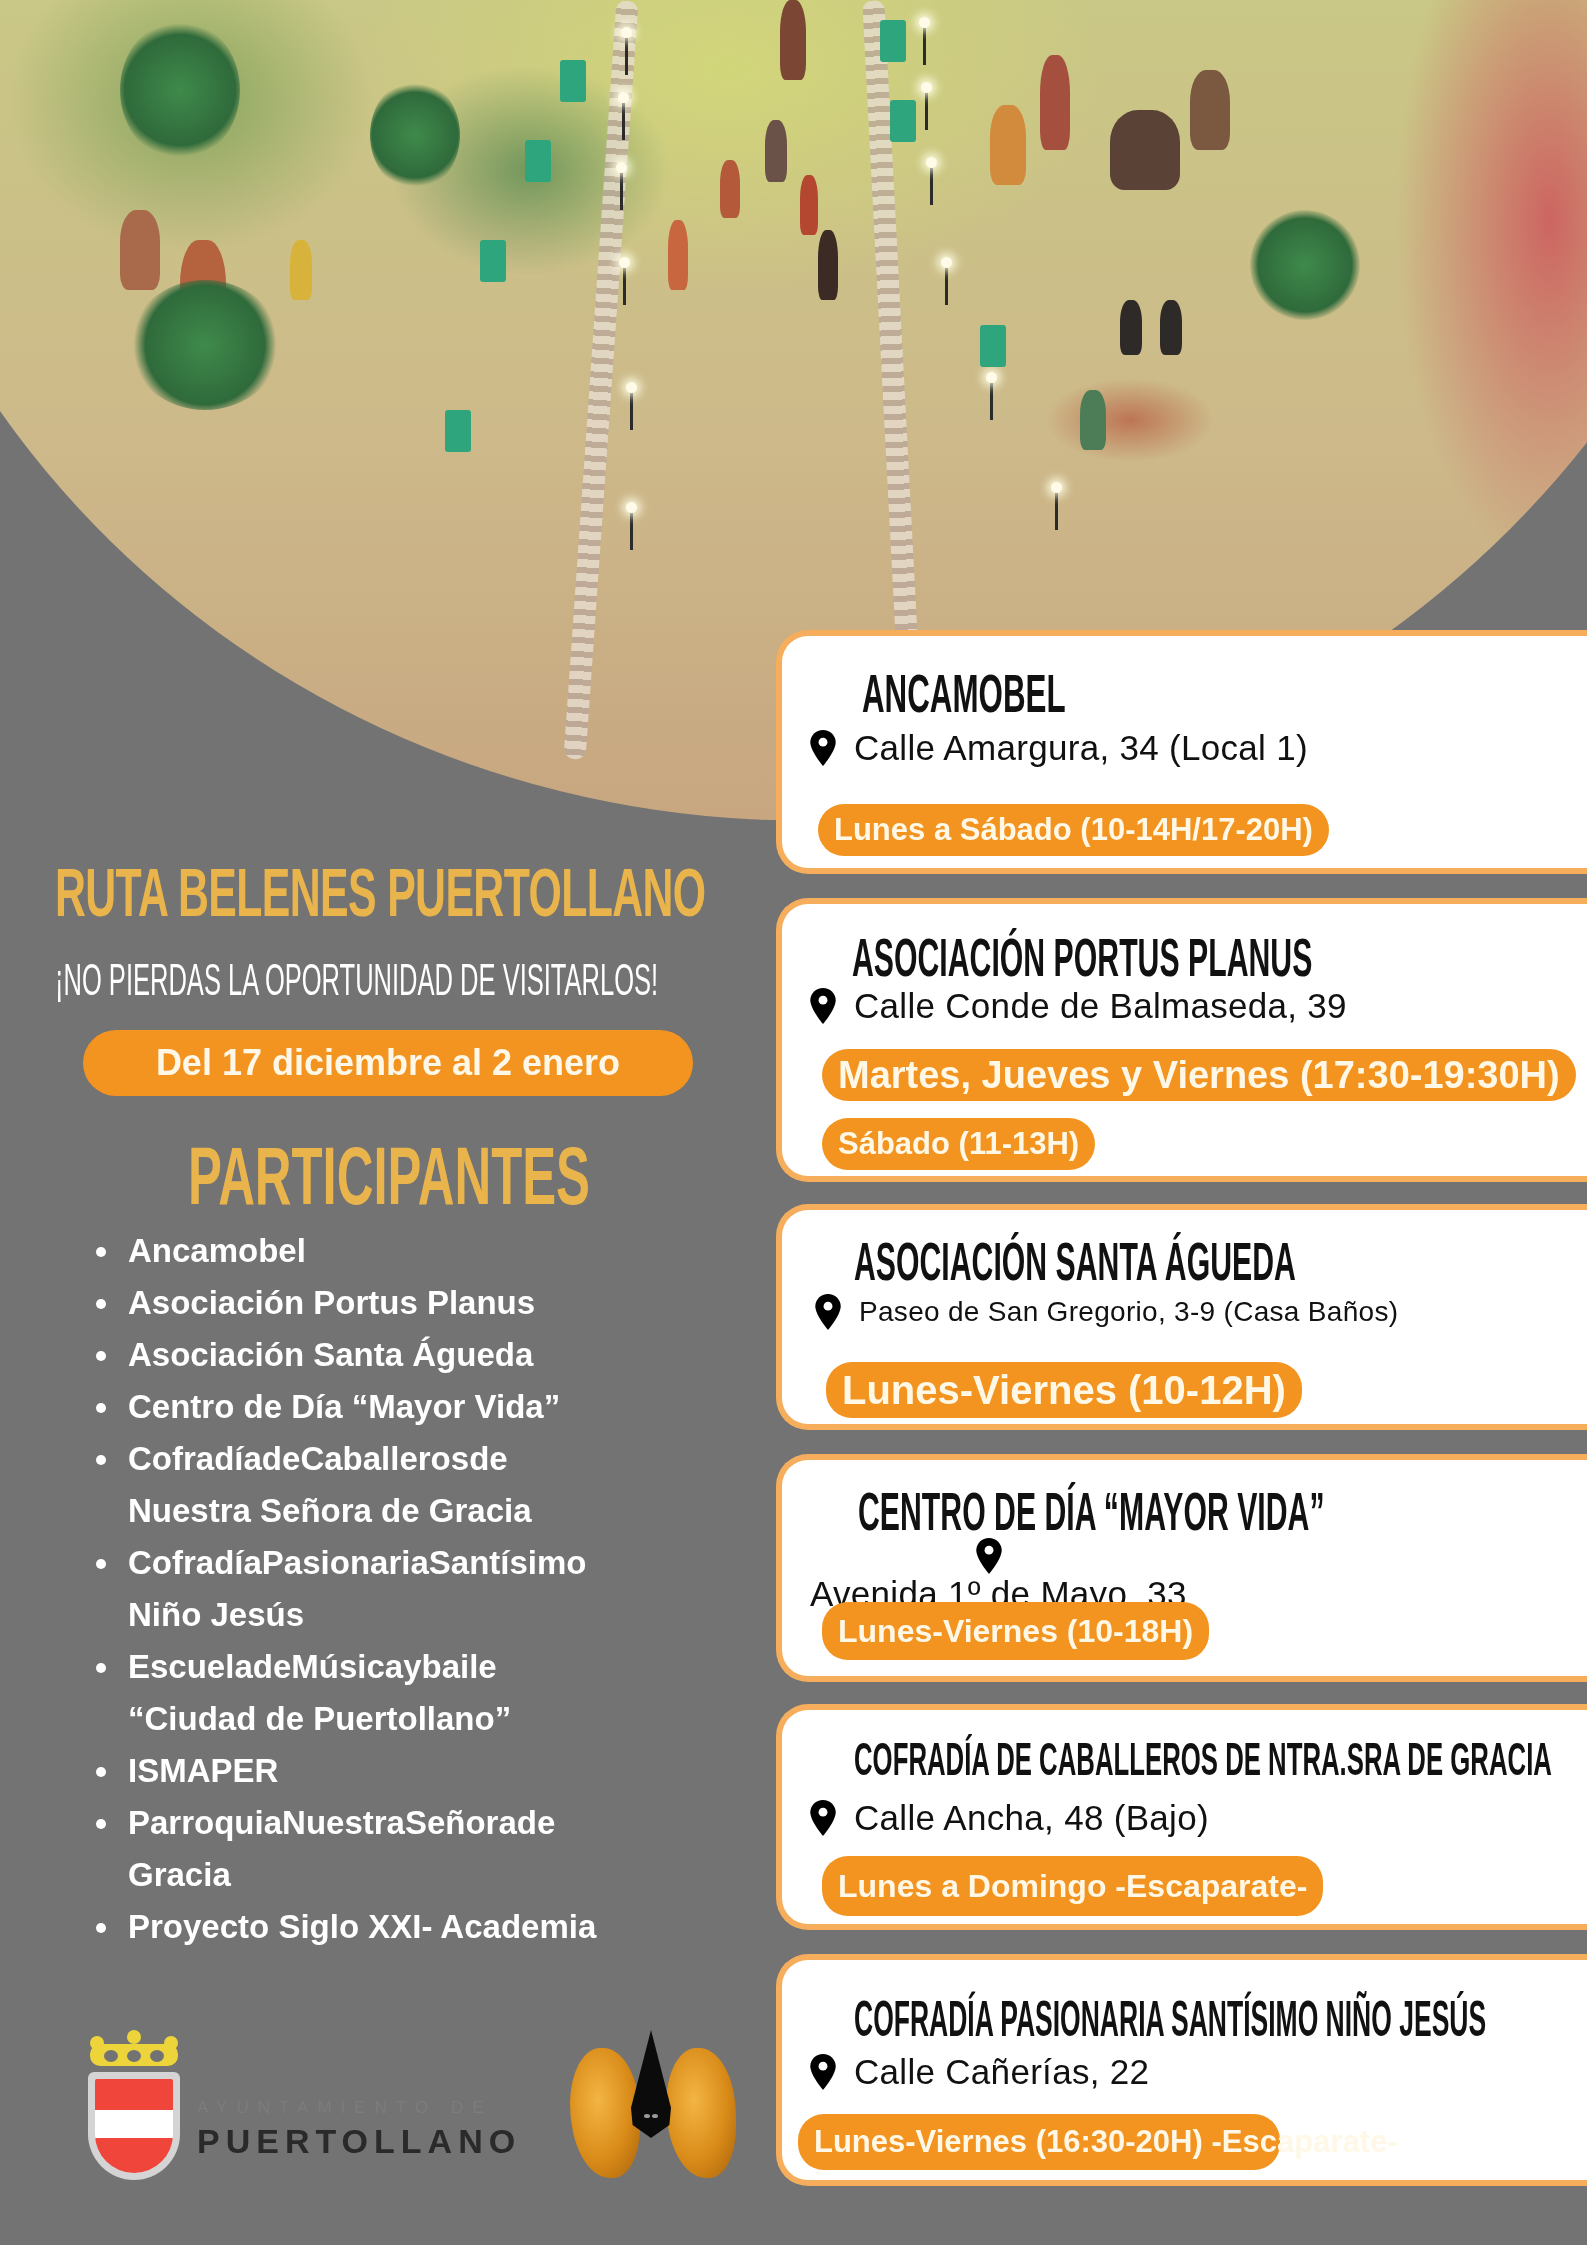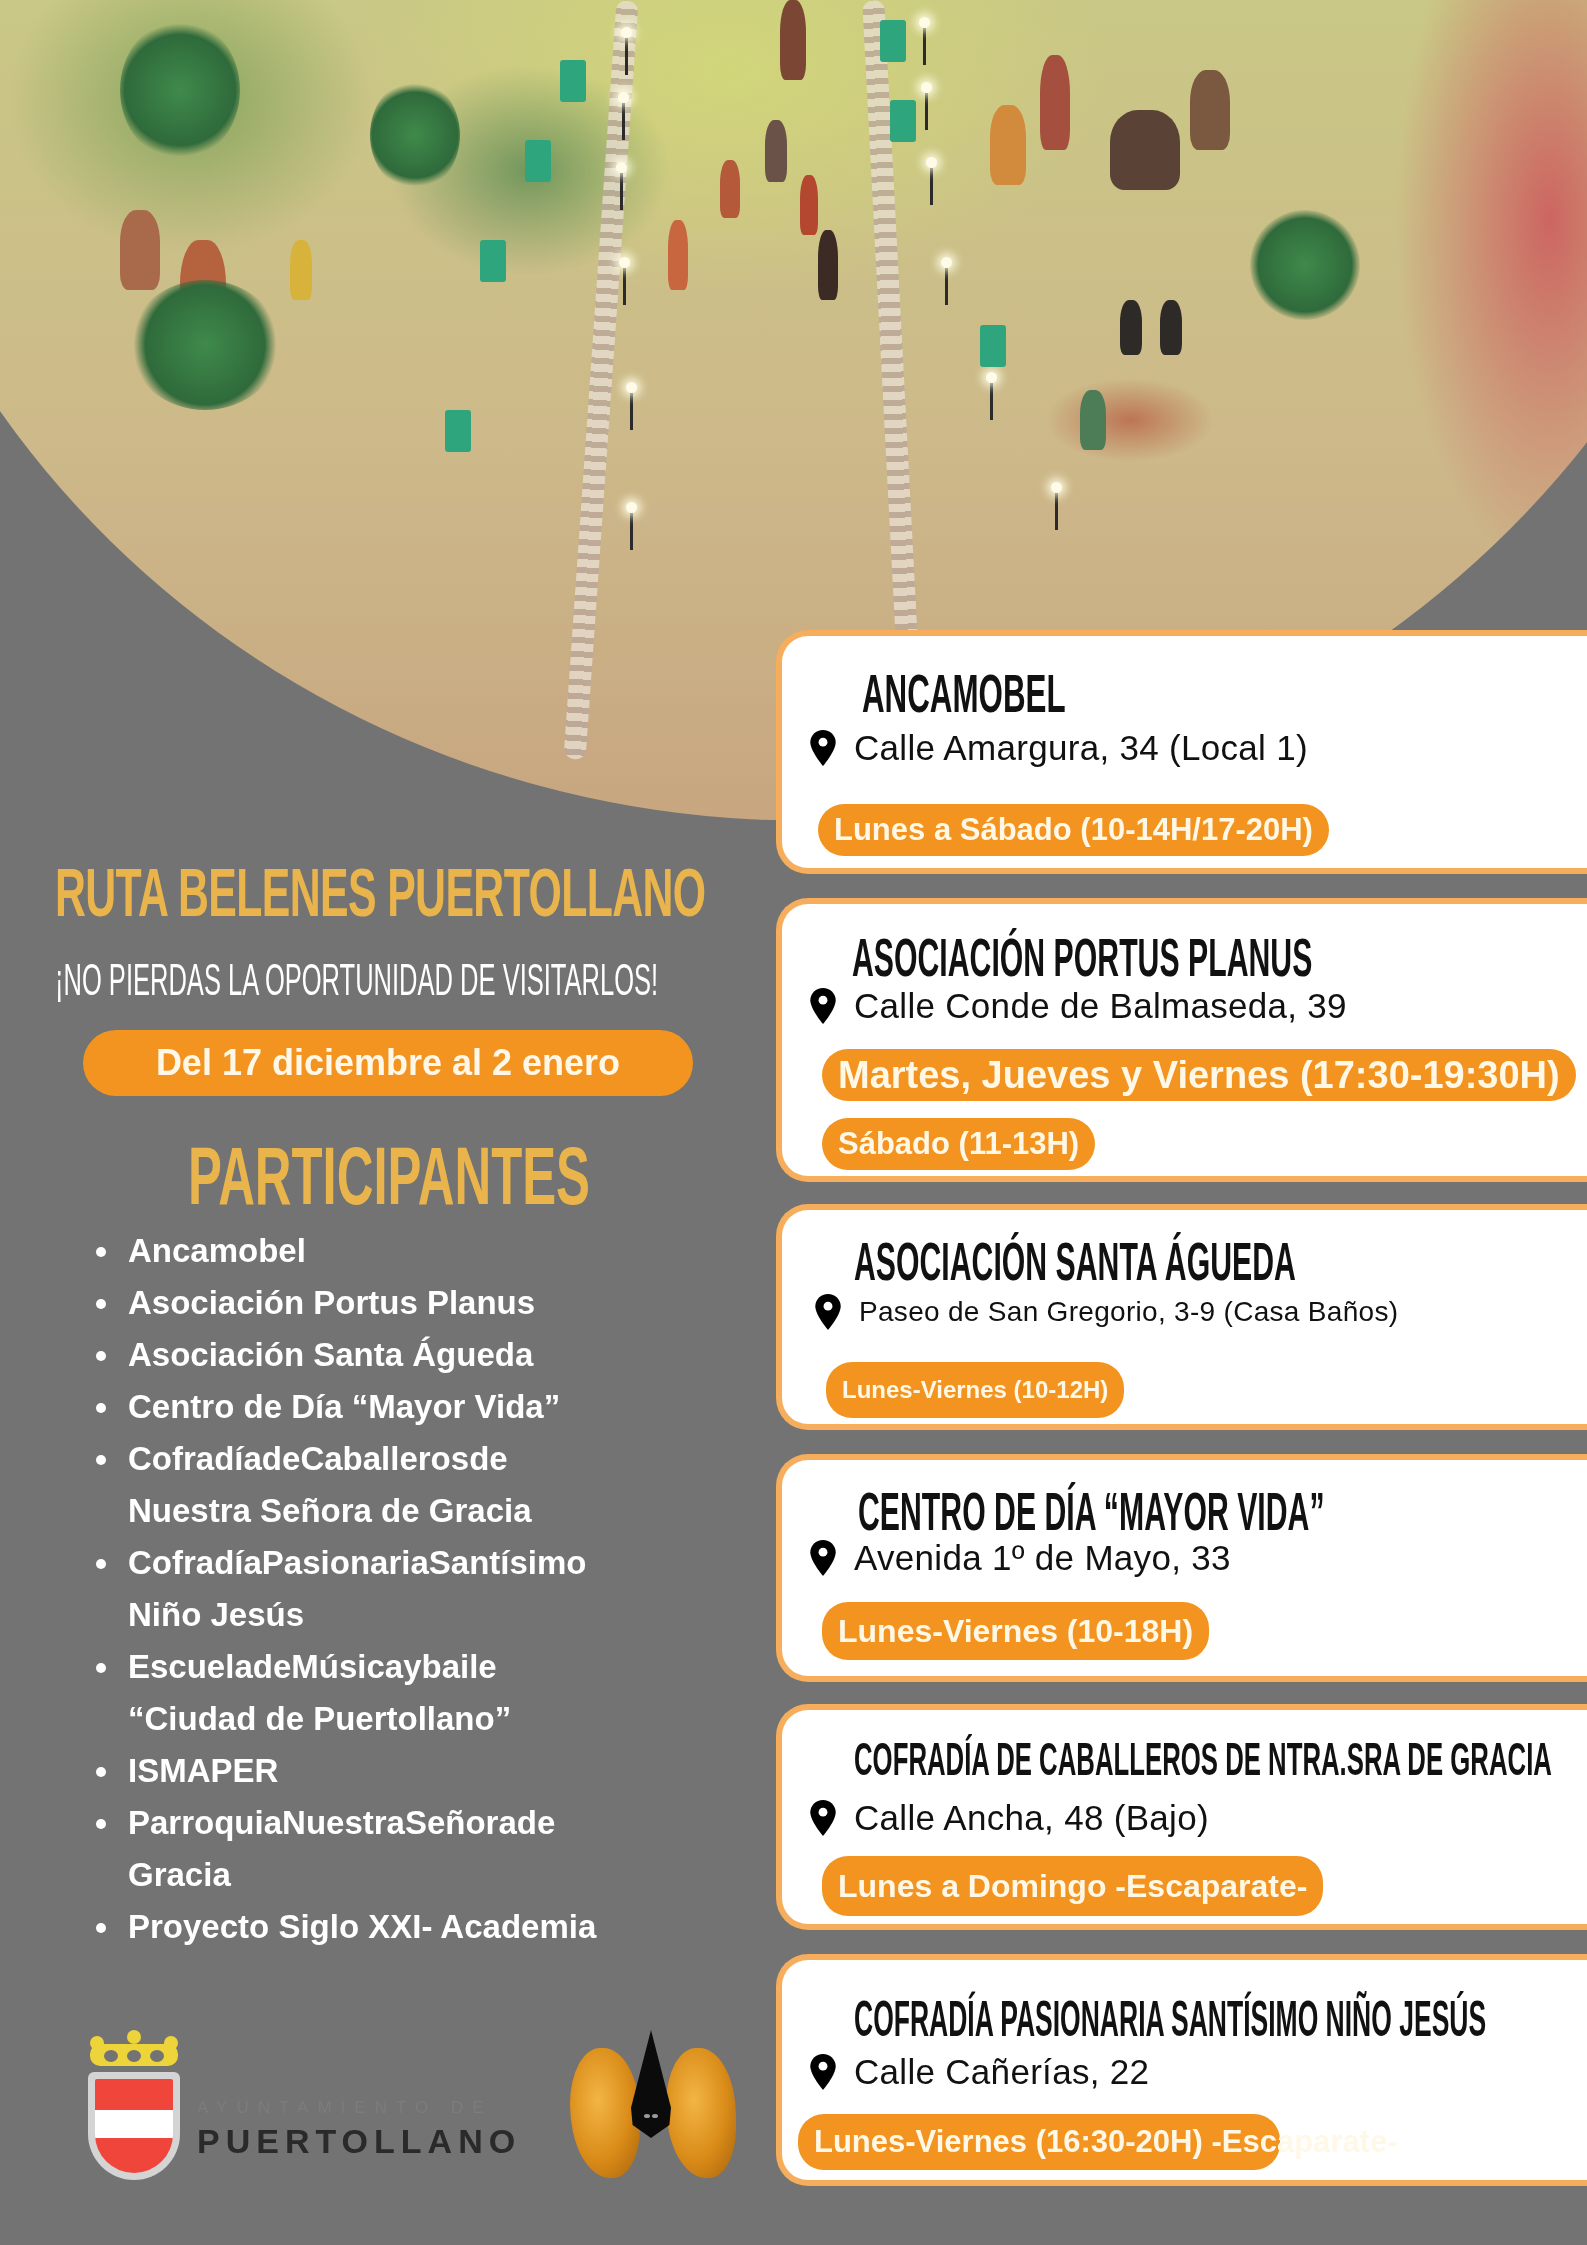--- a/index.html
+++ b/index.html
@@ -286,26 +286,26 @@
 
 <div class="card" style="top:1204px;height:226px;">
   <div class="card-name" style="left:72px;top:24px;font-size:54px;transform:scaleX(0.56);">ASOCIACIÓN SANTA ÁGUEDA</div>
   <div class="addr" style="left:33px;top:84px;font-size:28px;">
     <svg class="pin" viewBox="0 0 24 34">
         <path d="M12 0C5.4 0 0 5.2 0 11.6 0 20 12 34 12 34s12-14 12-22.4C24 5.2 18.6 0 12 0z" fill="#000"></path>
         <circle cx="12" cy="11.5" r="4.2" fill="#fff"></circle>
       </svg>
     <span>Paseo de San Gregorio, 3-9 (Casa Baños)</span>
   </div>
-  <div class="pill" style="left:44px;top:152px;font-size:24px;height:56px;">Lunes-Viernes (10-12H)</div>
+  <div class="pill" style="left:44px;top:152px;font-size:40px;height:56px;">Lunes-Viernes (10-12H)</div>
 </div>
 
 <div class="card" style="top:1454px;height:228px;">
   <div class="card-name" style="left:76px;top:24px;font-size:54px;transform:scaleX(0.56);">CENTRO DE DÍA “MAYOR VIDA”</div>
-  <div class="addr" style="left:28px;top:78px;">
+  <div class="addr" style="left:28px;top:78px;flex-direction:column;">
     <svg class="pin" viewBox="0 0 24 34">
         <path d="M12 0C5.4 0 0 5.2 0 11.6 0 20 12 34 12 34s12-14 12-22.4C24 5.2 18.6 0 12 0z" fill="#000"></path>
         <circle cx="12" cy="11.5" r="4.2" fill="#fff"></circle>
       </svg>
     <span>Avenida 1º de Mayo, 33</span>
   </div>
   <div class="pill" style="left:40px;top:142px;font-size:32px;height:58px;">Lunes-Viernes (10-18H)</div>
 </div>
 
 <div class="card" style="top:1704px;height:226px;">

